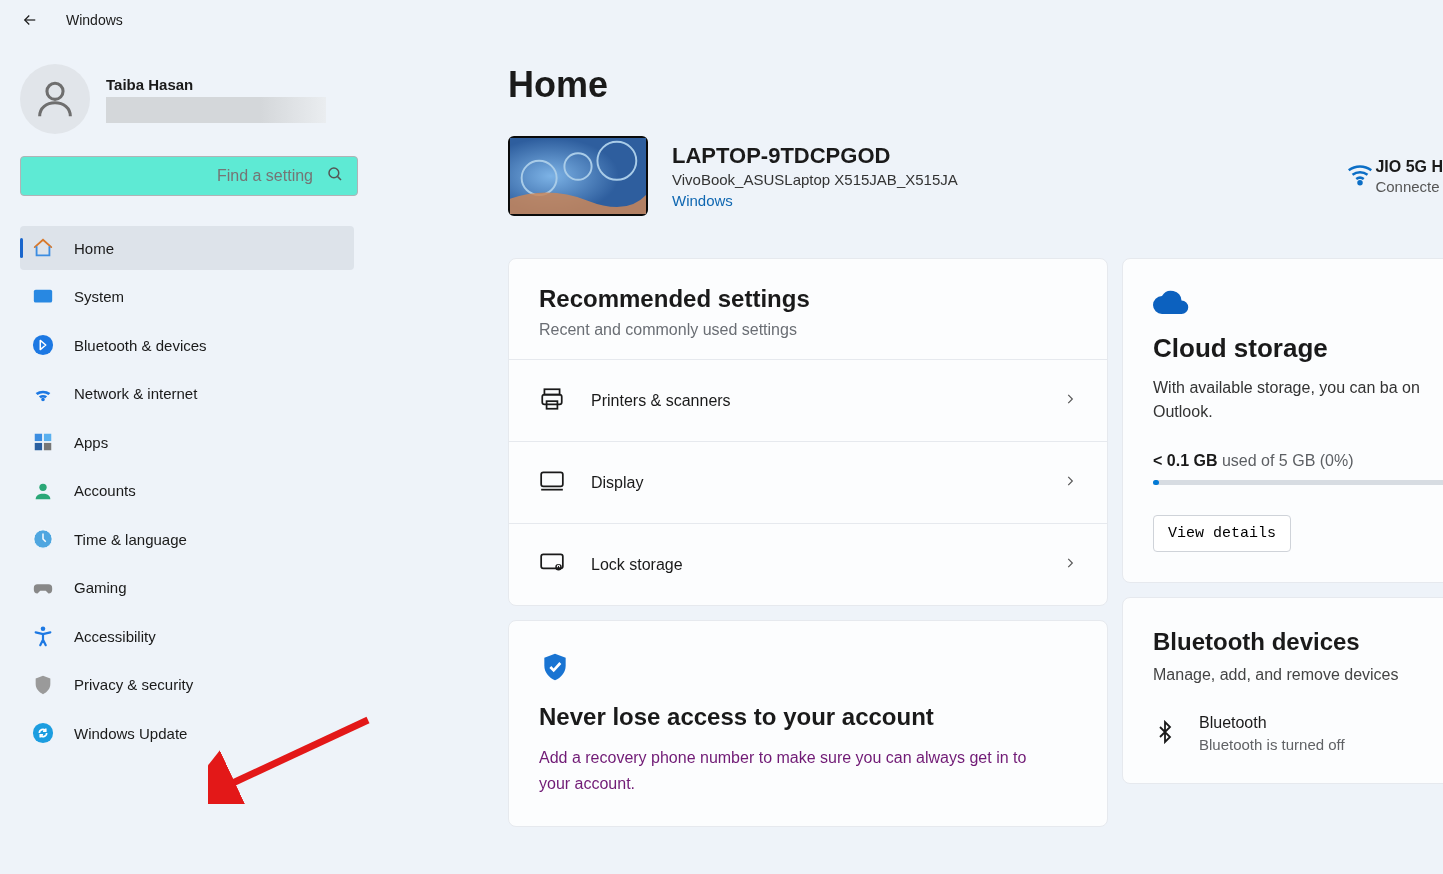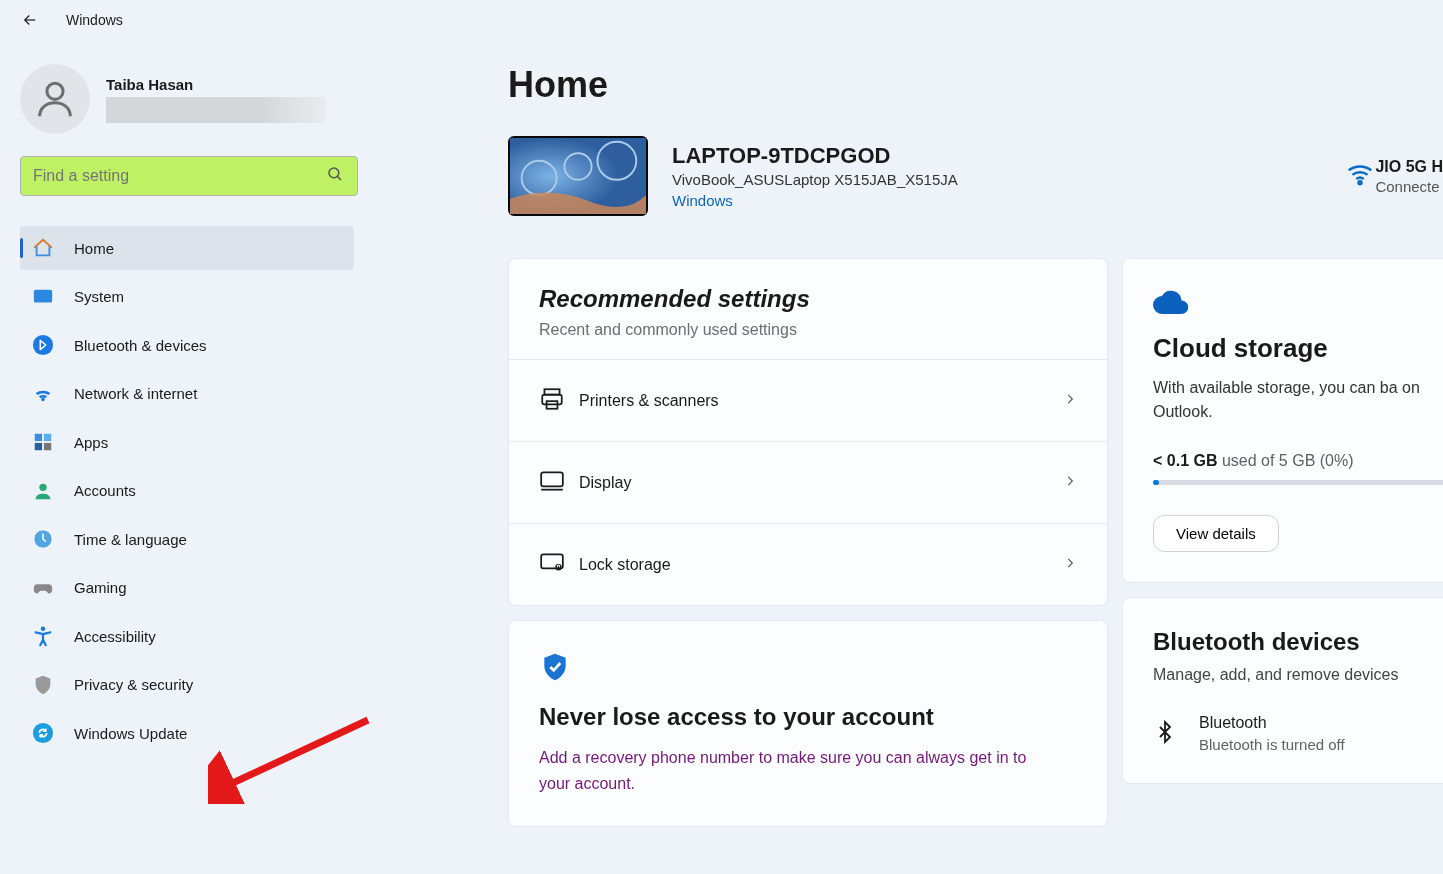--- a/index.html
+++ b/index.html
@@ -46,24 +46,25 @@
   .search-wrap {
     position: relative;
     width: 338px;
     margin-bottom: 30px;
   }
   .search {
     width: 100%;
     height: 40px;
     border: 1px solid #b0b3b6;
     border-radius: 4px;
-    background: #bef264;
+    background: #5eead4;
     padding: 0 44px 0 12px;
     font-size: 16px;
     color: #555;
+    text-align: right;
   }
   .search-icon {
     position: absolute;
     right: 14px; top: 50%;
     transform: translateY(-50%);
   }
   .nav { display: flex; flex-direction: column; gap: 0; }
   .nav-item {
     display: flex;
     align-items: center;
@@ -128,49 +129,50 @@
     width: 1000px;
   }
   .col-left { width: 600px; flex: 0 0 600px; }
   .col-right { flex: 1; display:flex; flex-direction:column; gap:14px; }
   .card {
     background: #fcfdfe;
     border: 1px solid #e6e9ee;
     border-radius: 8px;
   }
   .card-head { padding: 26px 30px 20px 30px; }
-  .card-title { font-size: 24px; font-weight: 600; font-style: italic; }
+  .card-title { font-size: 24px; font-weight: 600; }
   .card-sub { color: #6a6e74; font-size: 16px; margin-top: 8px; }
   .list-item {
     display:flex;
     align-items:center;
-    gap: 14px;
+    gap: 26px;
     padding: 0 30px;
     height: 82px;
     border-top: 1px solid #e6e9ee;
     font-size: 16px;
     cursor:pointer;
   }
   .chev { margin-left: auto; color:#555;}
   .cloud-card { padding: 30px; }
   .cloud-title { font-size: 26px; font-weight:600; margin-top:14px;}
   .cloud-sub { font-size:16px; color:#333; margin-top:12px; line-height:1.5;}
   .usage { font-size:16px; margin-top:28px;}
   .usage b { font-weight: 700;}
   .usage span { color:#5c5f63; }
   .bar { height: 5px; background:#d7dce2; border-radius:3px; margin-top:10px; position:relative; }
   .bar-fill { width:2%; height:100%; background:#0279d5; border-radius:3px;}
   .btn {
     margin-top: 30px;
     border:1px solid #cfd3d9;
     background:#fff;
-    border-radius:11px;
+    border-radius:4px;
     font-size:15px;
-    padding: 9px 22px;
+    padding: 9px 14px;
     cursor:pointer;
+    font-family:Liberation Mono, monospace;
   }
   .never-card { padding: 30px; margin-top:14px;}
   .never-title { font-size: 24px; font-weight:600; margin-top:16px;}
   .never-sub { font-size:16px; color:#701a75; margin-top:14px; line-height:1.6; max-width: 520px;}
   .bt-card { padding:30px;}
   .bt-title { font-size:24px; font-weight:600;}
   .bt-sub { font-size:16px; color:#444; margin-top:10px;}
   .bt-row {
     display:flex;
     align-items:center;

